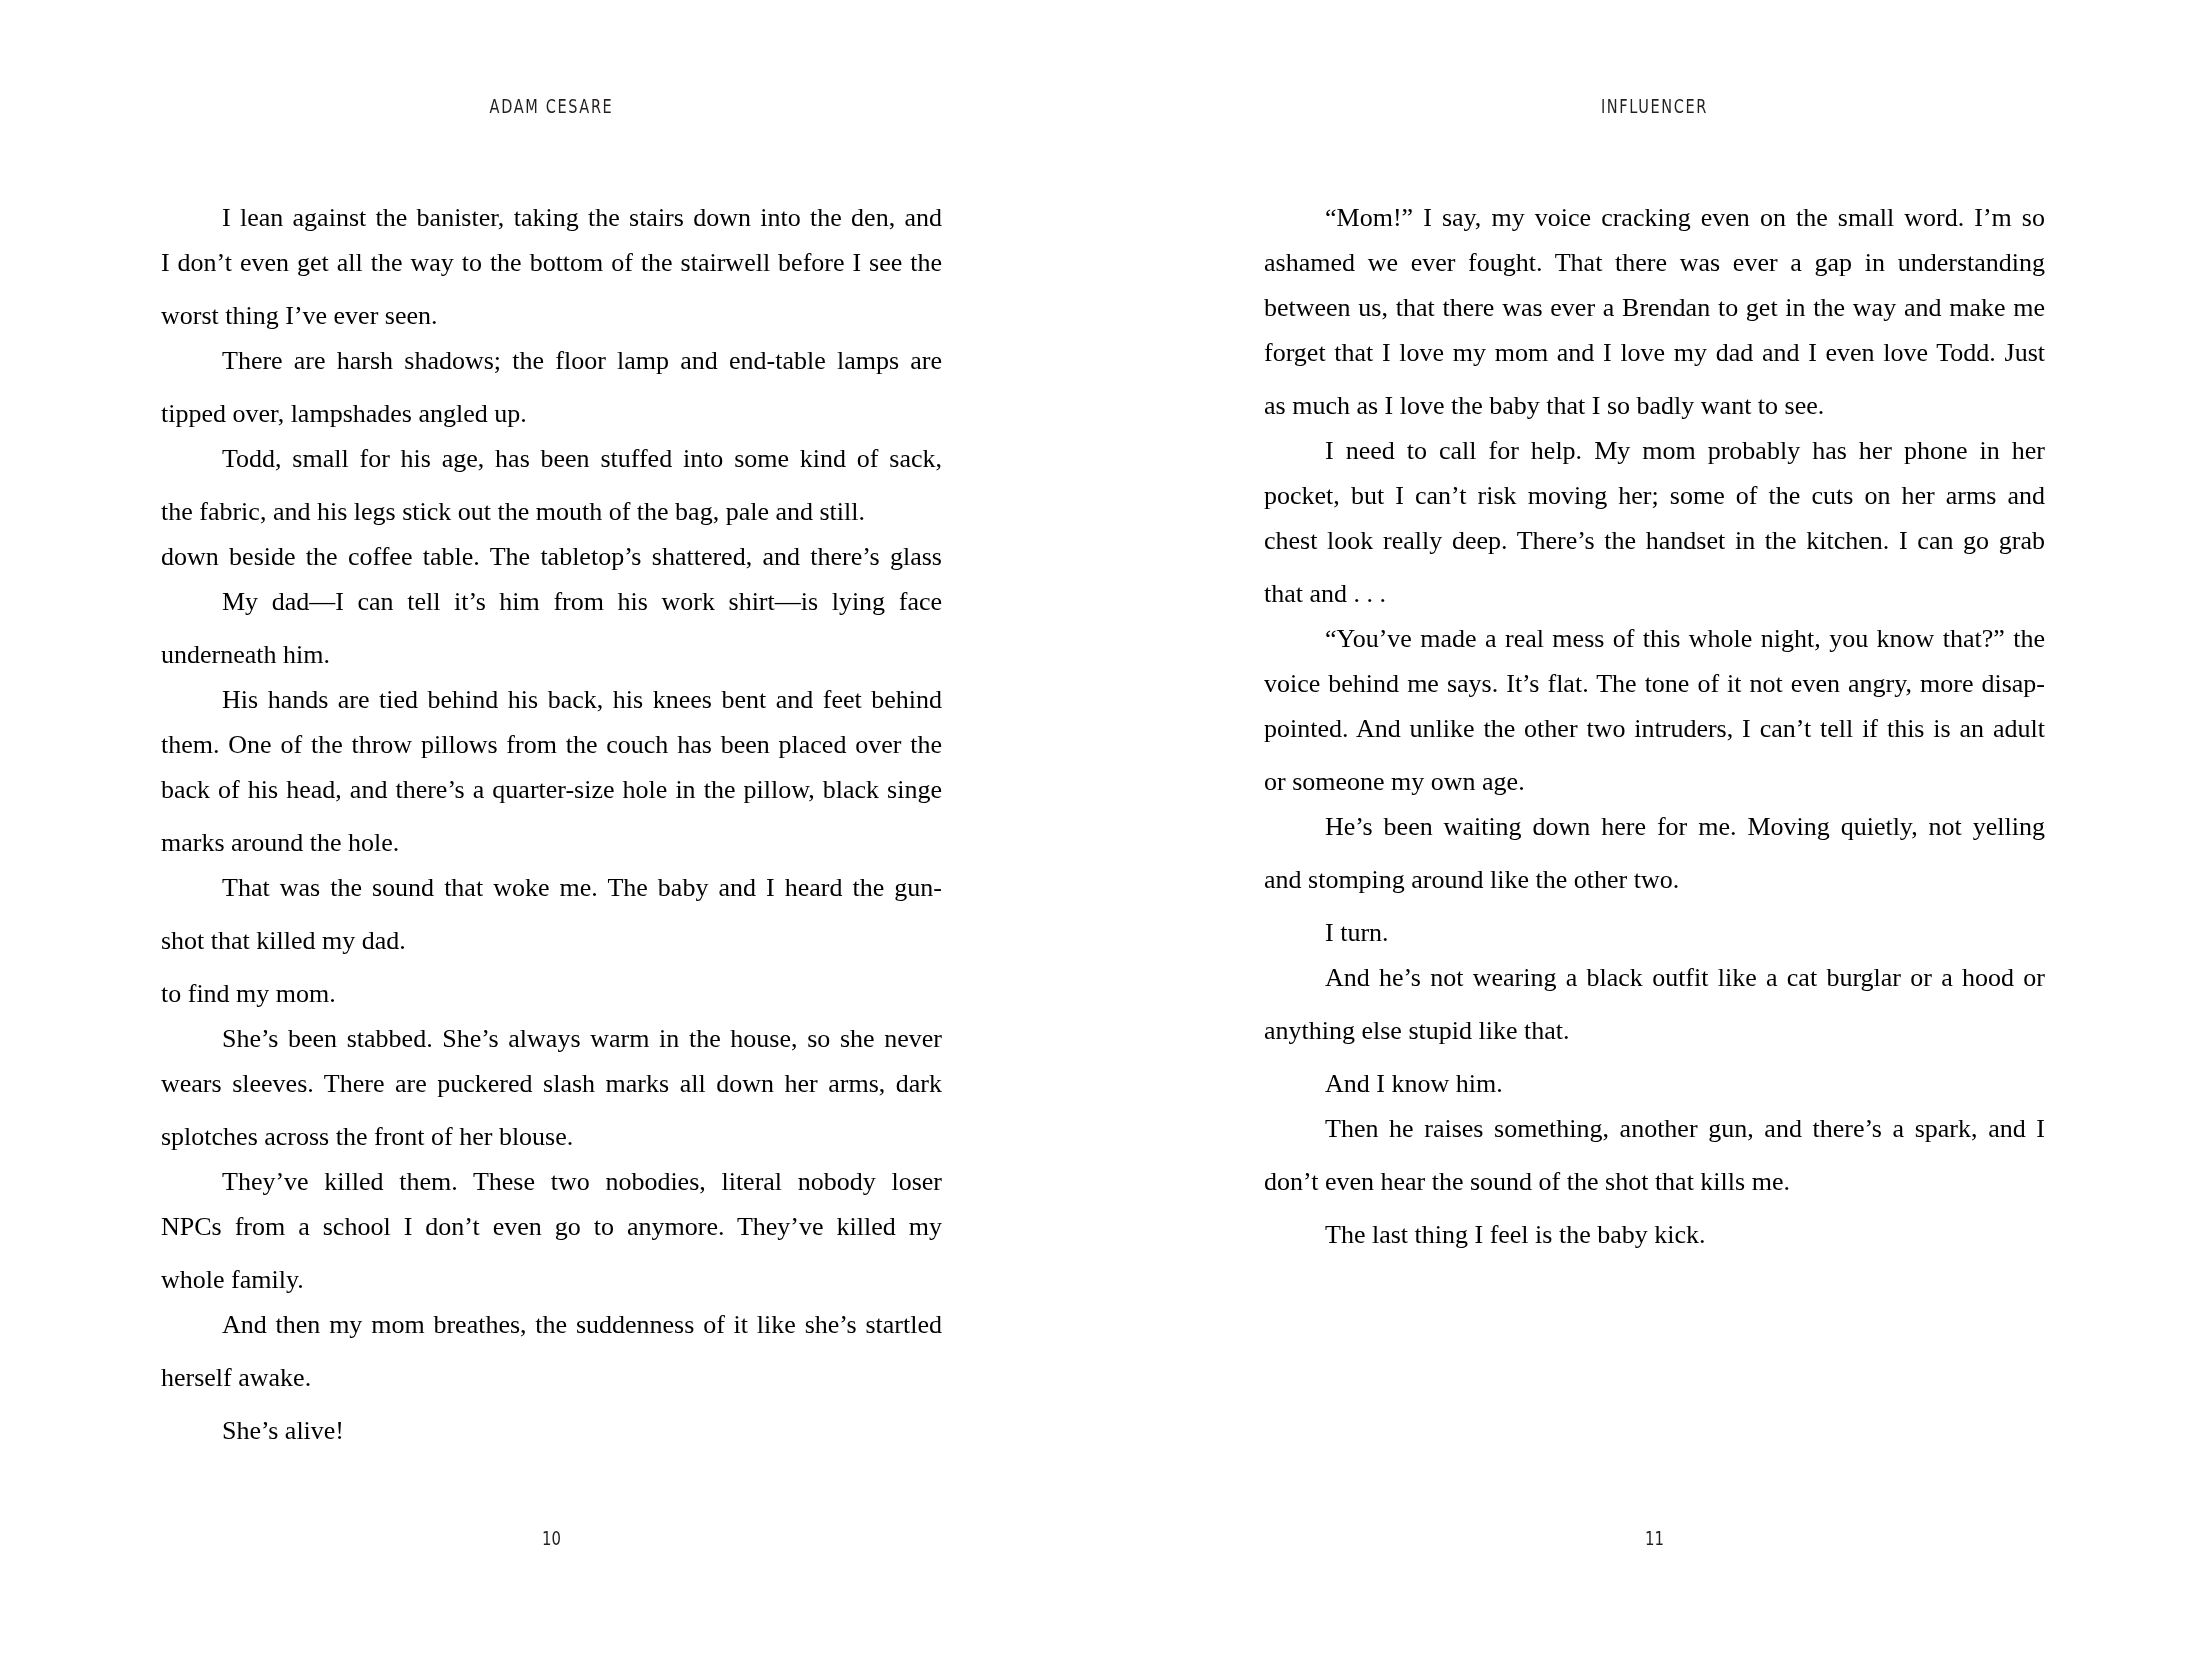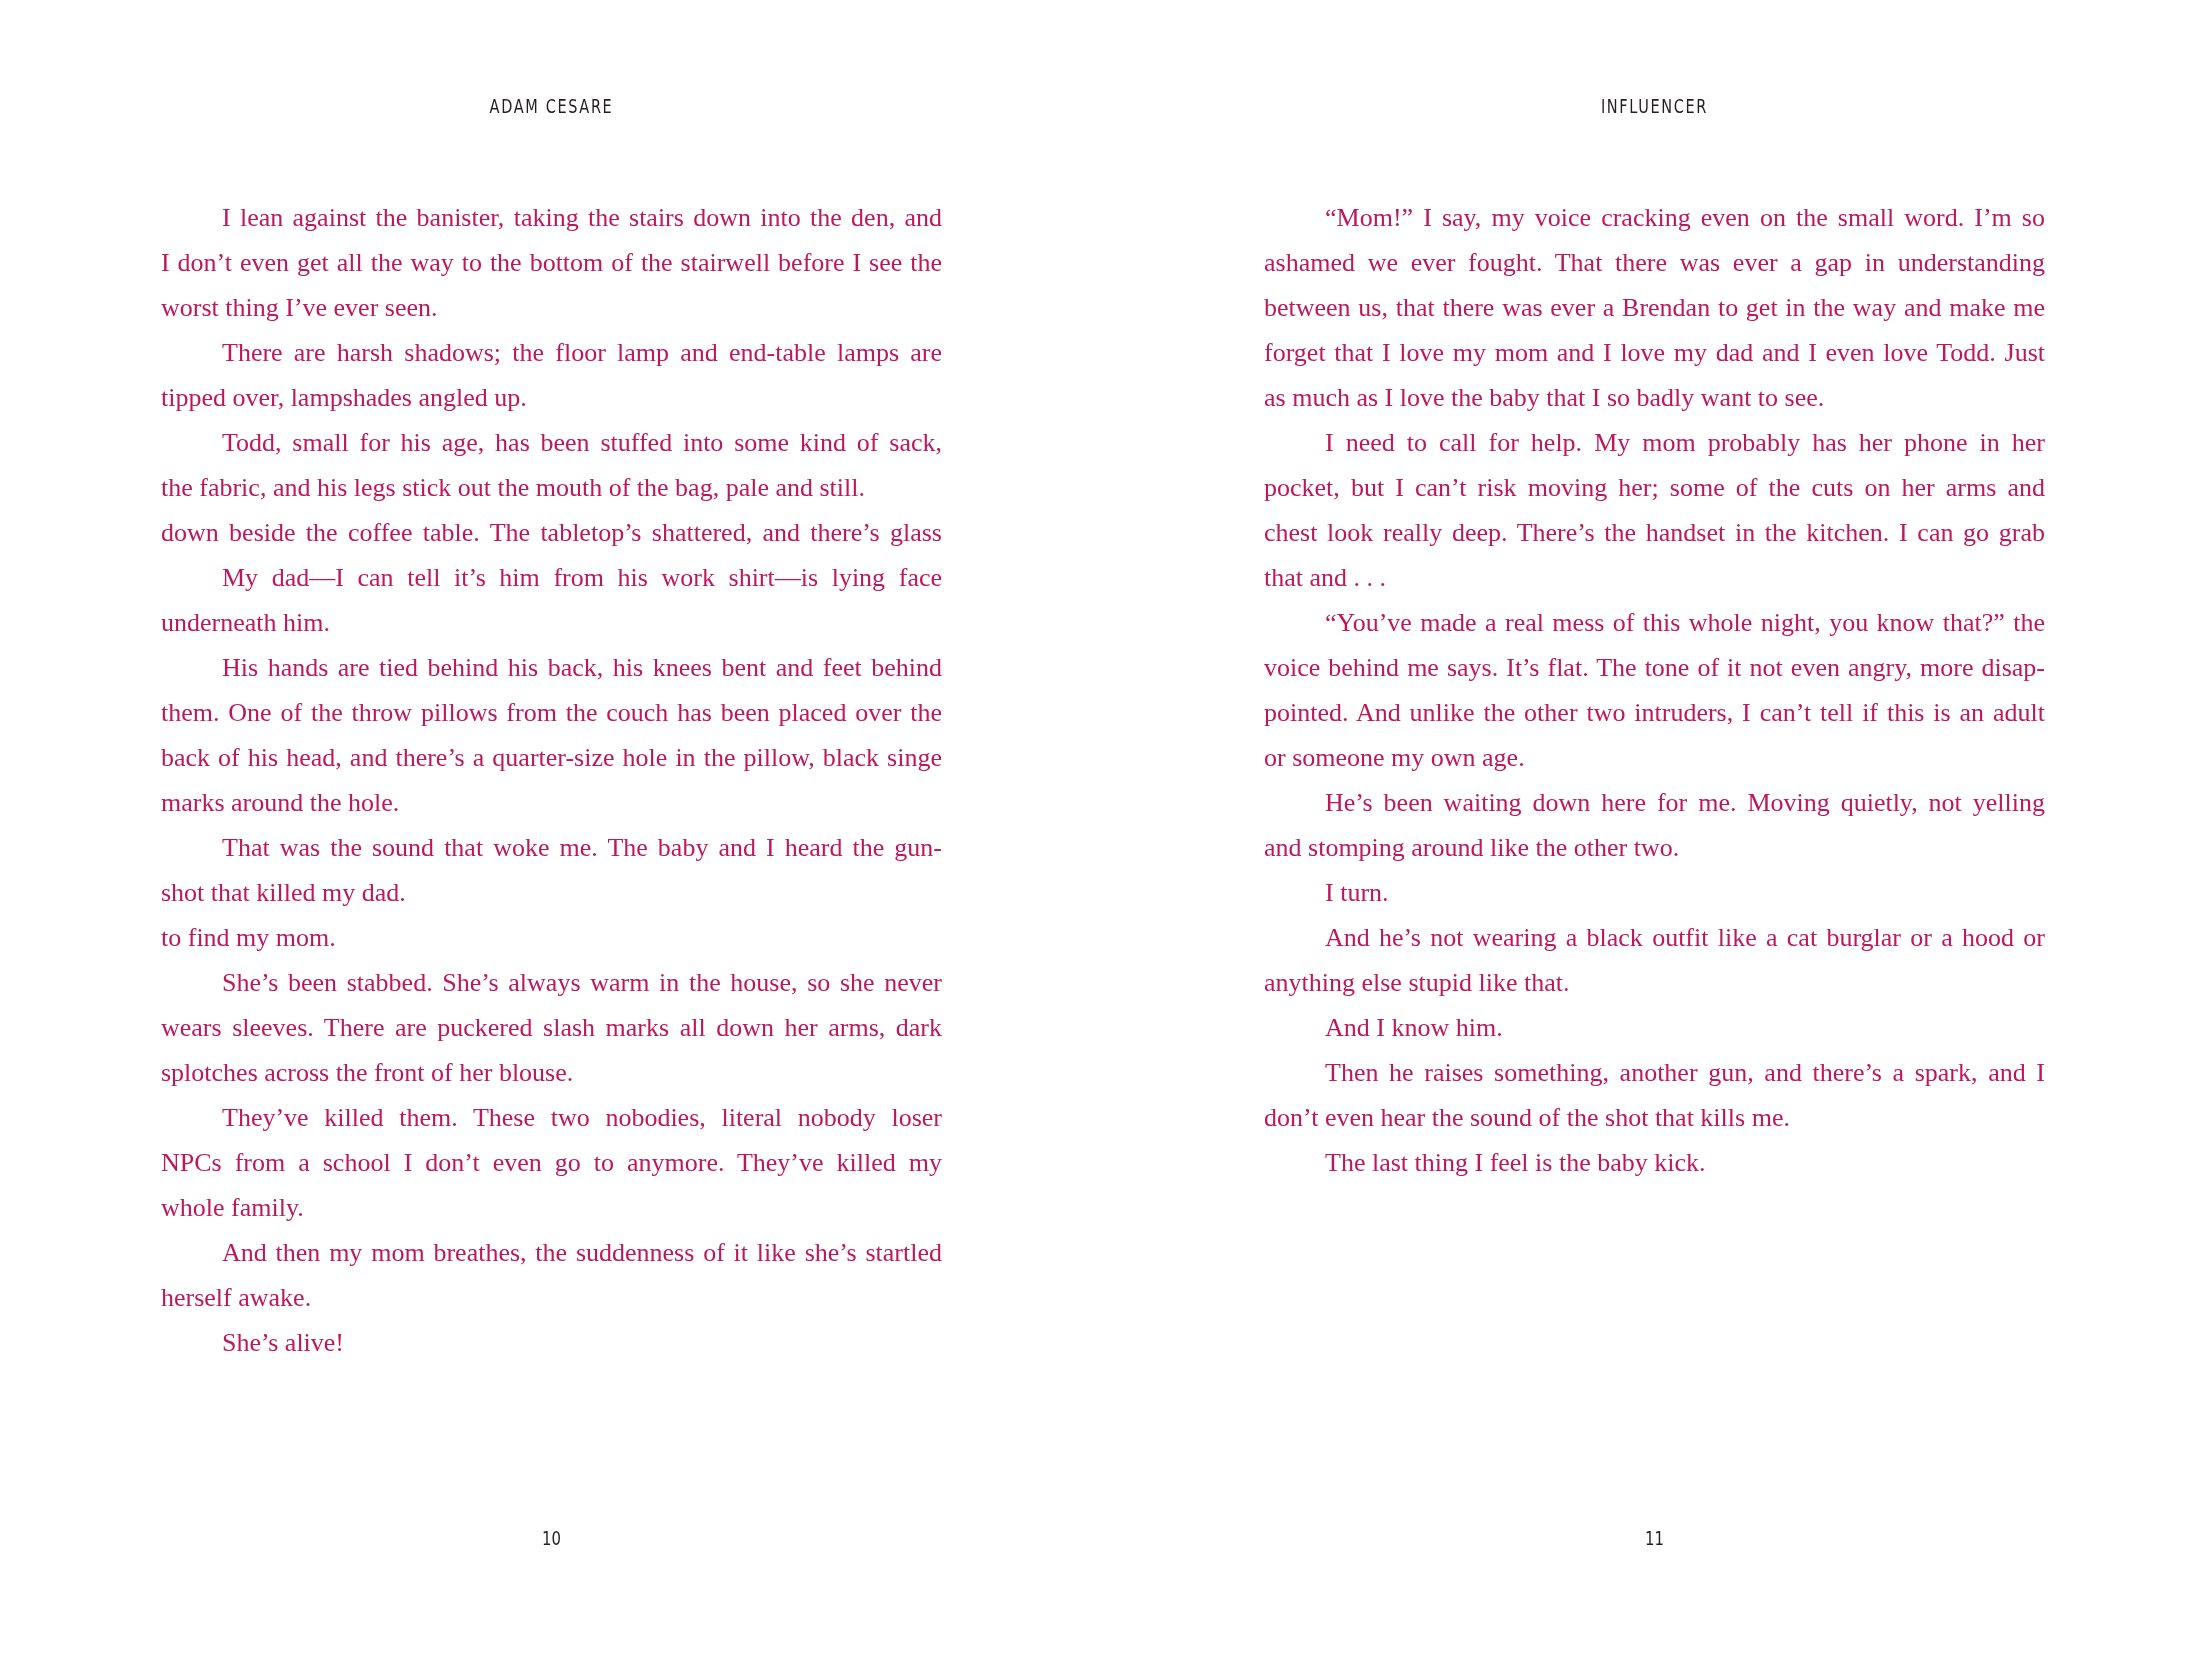--- a/index.html
+++ b/index.html
@@ -9,26 +9,26 @@
   .page.right { left: 1103px; }
   .running-head {
     position: absolute; top: 88px; width: 1103px; text-align: center;
     font-family: "DejaVu Sans", sans-serif; font-size: 18.6px; letter-spacing: 2.1px;
     transform: scaleX(0.78); transform-origin: center; color: #231f20;
   }
   .left .running-head { left: 0; margin-left: 0px; }
   .body-text {
     position: absolute; top: 187px; width: 781px;
     font-family: "Liberation Serif", serif; font-size: 26px; line-height: 45px;
-    color: #be185d;
+    color: #000000;
   }
   .left .body-text { left: 161px; }
   .right .body-text { left: 161px; }
   .line { display: block; white-space: nowrap; text-align: justify; text-align-last: justify; height: 45px; overflow: visible; }
-  .line.last { text-align-last: left; }
+  .line.last { text-align-last: left; margin-top: 8px; }
   .line.indent { padding-left: 61px; }
   .folio {
     position: absolute; top: 1520px; width: 1103px; text-align: center;
     font-family: "DejaVu Sans", sans-serif; font-size: 18.6px; transform: scaleX(0.8);
     color: #231f20;
   }
   .left .folio { left: 0; }
   .right .folio { left: 0; }
 </style>
 </head>

